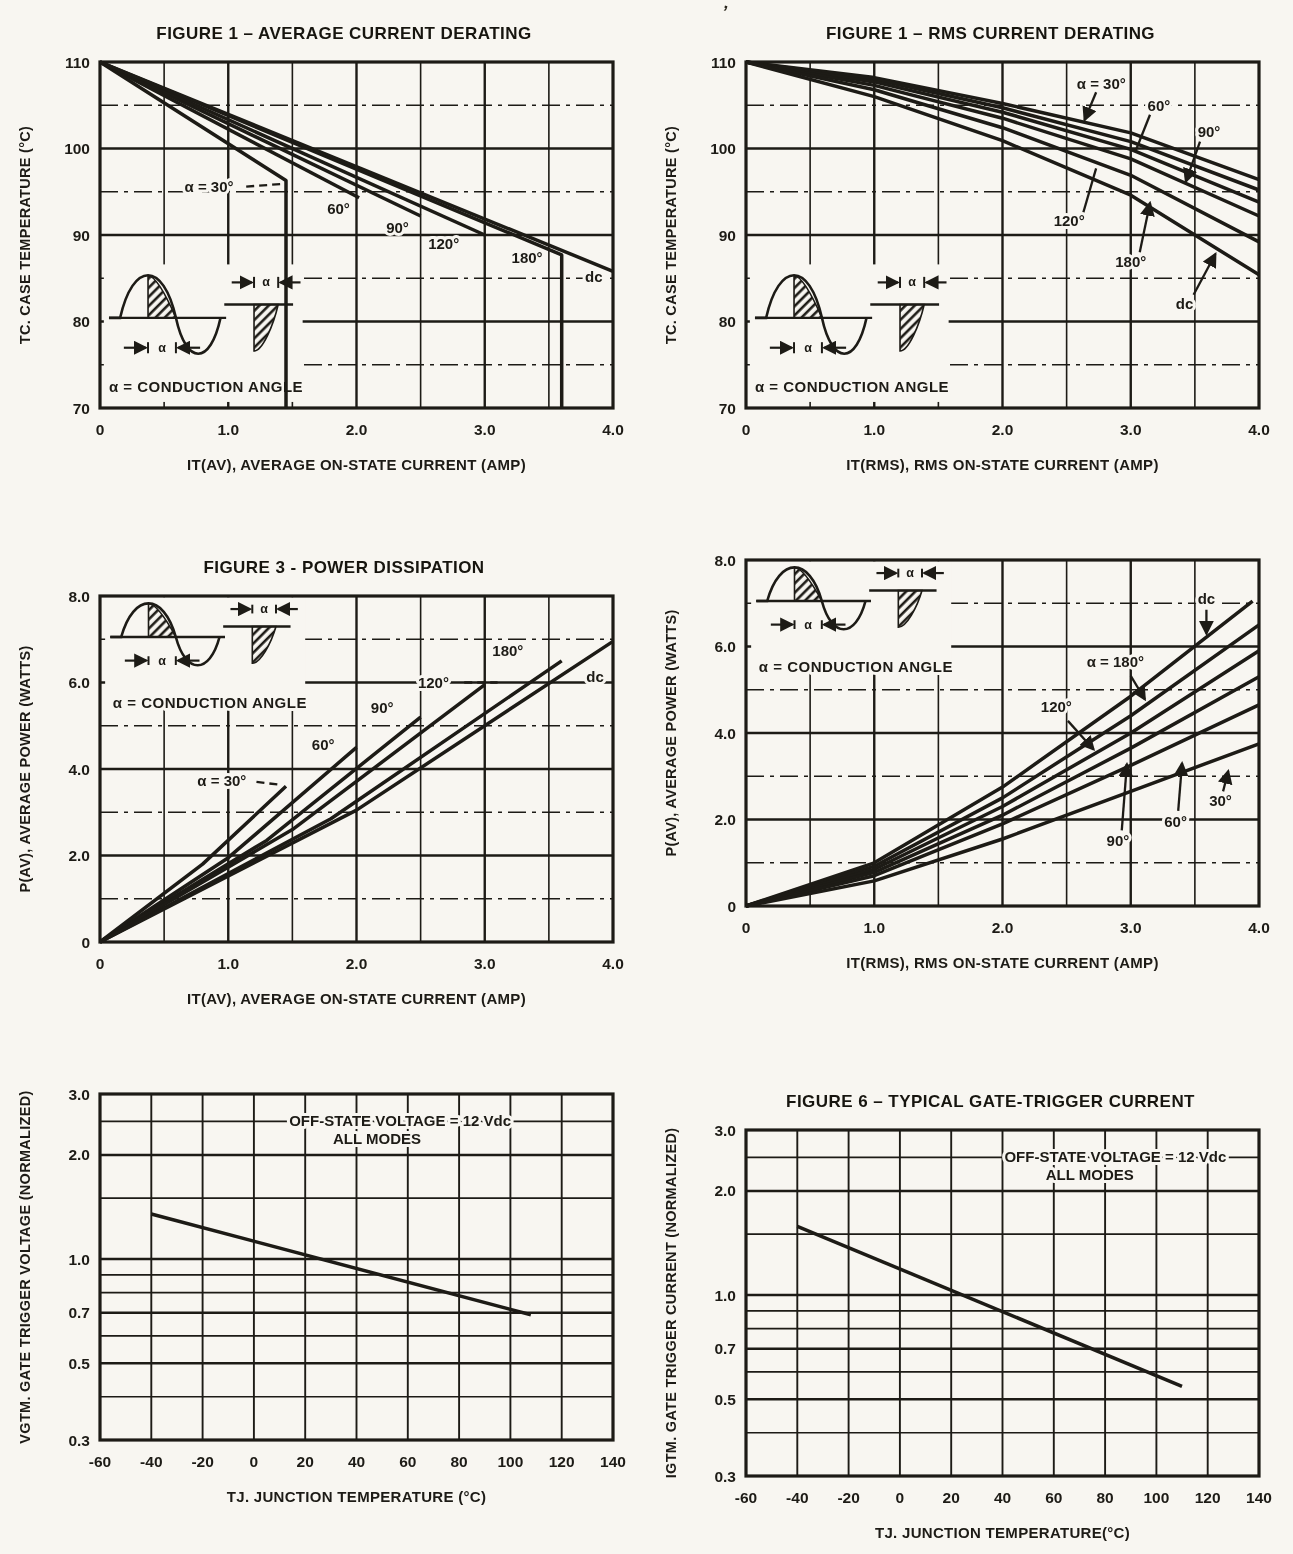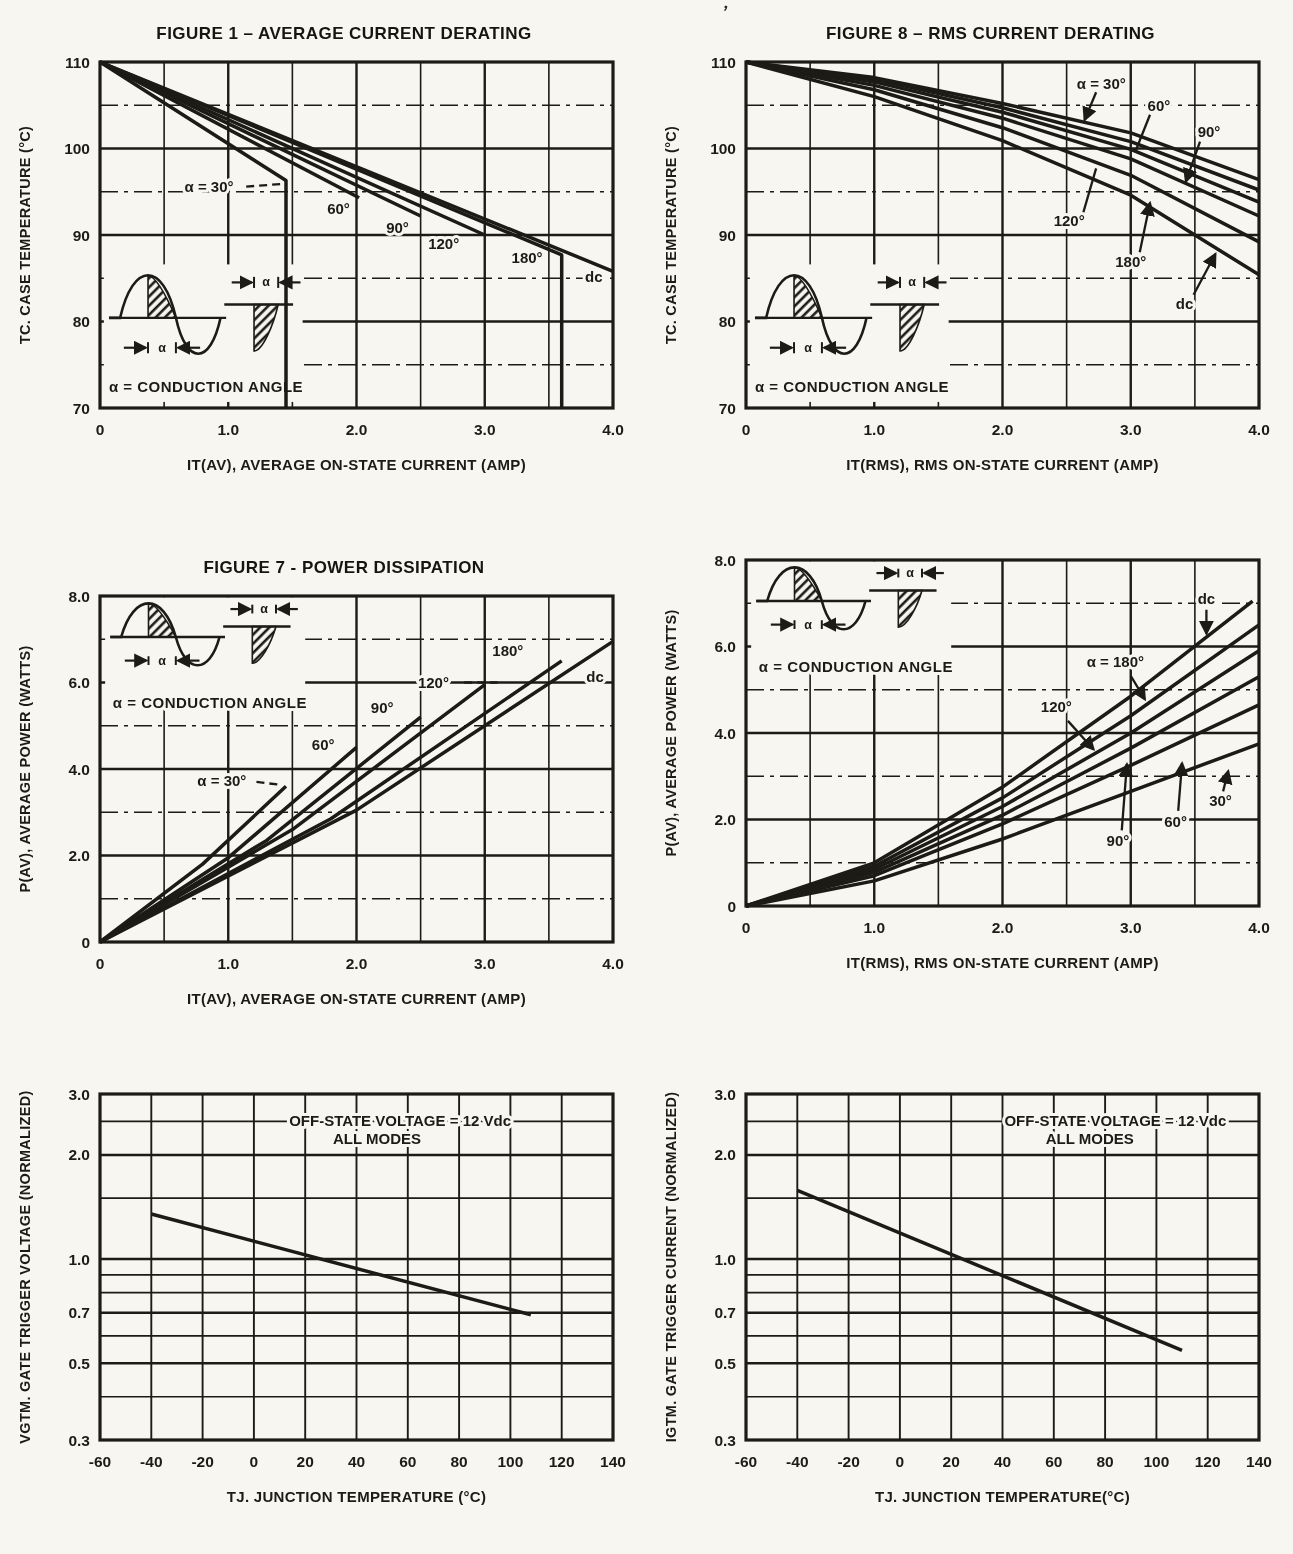--- a/index.html
+++ b/index.html
@@ -101,21 +101,21 @@
               <text x="90" y="108" fill="#1d1b16" font-family="&quot;Liberation Sans&quot;,sans-serif" font-weight="700" font-size="15.5" text-anchor="end">100</text>
               <text x="90" y="21.5" fill="#1d1b16" font-family="&quot;Liberation Sans&quot;,sans-serif" font-weight="700" font-size="15.5" text-anchor="end">110</text>
             </g>
             <text x="356.5" y="424" fill="#1d1b16" font-family="&quot;Liberation Sans&quot;,sans-serif" font-weight="700" font-size="15" text-anchor="middle" letter-spacing="0.3">IT(AV), AVERAGE ON-STATE CURRENT (AMP)</text>
             <text x="0" y="0" fill="#1d1b16" font-family="&quot;Liberation Sans&quot;,sans-serif" font-weight="700" font-size="14.5" text-anchor="middle" letter-spacing="0.3" transform="translate(30,189) rotate(-90)">TC. CASE TEMPERATURE (°C)</text>
           </svg>
         </div>
     </section>
 
     <section class="figure">
-      <h2 class="fig-title">FIGURE 8 – RMS CURRENT DERATING</h2>
+      <h2 class="fig-title">FIGURE 1 – RMS CURRENT DERATING</h2>
       <div class="chart-body">
           <svg viewBox="0 0 646 452" width="646" height="452">
             <defs>
               <marker id="ar1" viewBox="0 0 10 10" refX="8.5" refY="5" markerWidth="6.5" markerHeight="6.5" orient="auto-start-reverse">
                 <path d="M0,0 L10,5 L0,10 Z" fill="#1d1b16"></path>
               </marker>
               <pattern id="ht1" width="6.5" height="6.5" patternUnits="userSpaceOnUse" patternTransform="rotate(45)">
                 <line x1="3" y1="0" x2="3" y2="6.5" stroke="#1d1b16" stroke-width="2.6"></line>
               </pattern>
             </defs>
@@ -193,21 +193,21 @@
               <text x="90" y="108" fill="#1d1b16" font-family="&quot;Liberation Sans&quot;,sans-serif" font-weight="700" font-size="15.5" text-anchor="end">100</text>
               <text x="90" y="21.5" fill="#1d1b16" font-family="&quot;Liberation Sans&quot;,sans-serif" font-weight="700" font-size="15.5" text-anchor="end">110</text>
             </g>
             <text x="356.5" y="424" fill="#1d1b16" font-family="&quot;Liberation Sans&quot;,sans-serif" font-weight="700" font-size="15" text-anchor="middle" letter-spacing="0.3">IT(RMS), RMS ON-STATE CURRENT (AMP)</text>
             <text x="0" y="0" fill="#1d1b16" font-family="&quot;Liberation Sans&quot;,sans-serif" font-weight="700" font-size="14.5" text-anchor="middle" letter-spacing="0.3" transform="translate(30,189) rotate(-90)">TC. CASE TEMPERATURE (°C)</text>
           </svg>
         </div>
     </section>
 
     <section class="figure">
-      <h2 class="fig-title">FIGURE 7 -  POWER DISSIPATION</h2>
+      <h2 class="fig-title">FIGURE 3 -  POWER DISSIPATION</h2>
       <div class="chart-body">
           <svg viewBox="0 0 646 452" width="646" height="452">
             <defs>
               <marker id="ar2" viewBox="0 0 10 10" refX="8.5" refY="5" markerWidth="6.5" markerHeight="6.5" orient="auto-start-reverse">
                 <path d="M0,0 L10,5 L0,10 Z" fill="#1d1b16"></path>
               </marker>
               <pattern id="ht2" width="6.5" height="6.5" patternUnits="userSpaceOnUse" patternTransform="rotate(45)">
                 <line x1="3" y1="0" x2="3" y2="6.5" stroke="#1d1b16" stroke-width="2.6"></line>
               </pattern>
             </defs>
@@ -441,20 +441,21 @@
               <text x="90" y="82.42757563326569" fill="#1d1b16" font-family="&quot;Liberation Sans&quot;,sans-serif" font-weight="700" font-size="15.5" text-anchor="end">2.0</text>
               <text x="90" y="21.5" fill="#1d1b16" font-family="&quot;Liberation Sans&quot;,sans-serif" font-weight="700" font-size="15.5" text-anchor="end">3.0</text>
             </g>
             <text x="356.5" y="424" fill="#1d1b16" font-family="&quot;Liberation Sans&quot;,sans-serif" font-weight="700" font-size="15" text-anchor="middle" letter-spacing="0.3">TJ. JUNCTION TEMPERATURE (°C)</text>
             <text x="0" y="0" fill="#1d1b16" font-family="&quot;Liberation Sans&quot;,sans-serif" font-weight="700" font-size="14.5" text-anchor="middle" letter-spacing="0.3" transform="translate(30,189) rotate(-90)">VGTM. GATE TRIGGER VOLTAGE (NORMALIZED)</text>
           </svg>
         </div>
     </section>
 
     <section class="figure">
+      <h2 class="fig-title">FIGURE 6 – TYPICAL GATE-TRIGGER CURRENT</h2>
       <div class="chart-body">
           <svg viewBox="0 0 646 452" width="646" height="452">
             <defs>
               <marker id="ar5" viewBox="0 0 10 10" refX="8.5" refY="5" markerWidth="6.5" markerHeight="6.5" orient="auto-start-reverse">
                 <path d="M0,0 L10,5 L0,10 Z" fill="#1d1b16"></path>
               </marker>
               <pattern id="ht5" width="6.5" height="6.5" patternUnits="userSpaceOnUse" patternTransform="rotate(45)">
                 <line x1="3" y1="0" x2="3" y2="6.5" stroke="#1d1b16" stroke-width="2.6"></line>
               </pattern>
             </defs>

